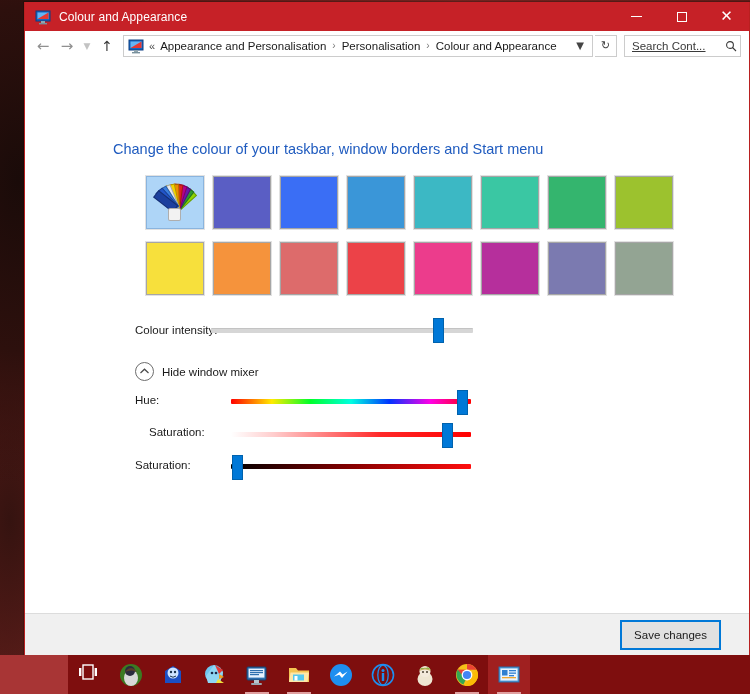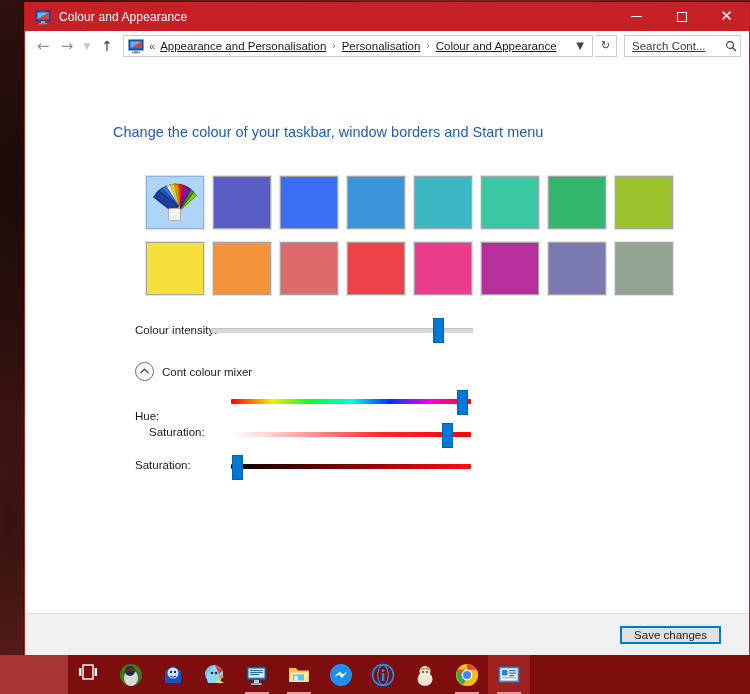--- a/index.html
+++ b/index.html
@@ -100,21 +100,20 @@
     align-items: center;
     margin: 0 2px 0 4px;
     min-width: 0;
   }
   #crumbbox .cb-icon { width: 16px; height: 16px; margin: 0 5px 0 4px; flex: none; position: relative; }
   .crumb-sep-first { color: #4a4a4a; font-size: 11px; margin-right: 5px; }
   .crumb {
     font-size: 11.5px;
     color: #1a1a1a;
     white-space: nowrap;
-    text-decoration: underline;
   }
   .crumb-sep { color: #7a7a7a; font-size: 10px; margin: 0 6px; }
   #crumbbox .cb-drop {
     margin-left: auto;
     color: #444;
     font-size: 10px;
     padding: 0 8px;
     font-family: "DejaVu Sans", sans-serif;
   }
   .refreshbtn {
@@ -146,21 +145,21 @@
 
   
   #content {
     flex: 1;
     background: #ffffff;
     position: relative;
     overflow: hidden;
   }
   #heading {
     position: absolute;
-    left: 88px; top: 63px;
+    left: 88px; top: 80px;
     font-size: 14.5px;
     color: #1f5bbf;
     white-space: nowrap;
   }
 
   
   #swatches {
     position: absolute;
     left: 121px; top: 115px;
     display: grid;
@@ -260,21 +259,21 @@
     height: 43px;
     background: #f0f0f0;
     border-top: 1px solid #dcdcdc;
     display: flex;
     align-items: center;
     justify-content: flex-end;
     padding-right: 28px;
     gap: 10px;
   }
   .btn {
-    height: 18px;
+    height: 30px;
     min-width: 96px;
     padding: 0 12px;
     font-size: 11.5px;
     color: #1a1a1a;
     background: #e1e1e1;
     border: 1px solid #adadad;
     display: flex; align-items: center; justify-content: center;
     white-space: nowrap;
     font-family: "Liberation Sans", sans-serif;
   }
@@ -428,24 +427,24 @@
       <div class="row-label" style="left:110px; top:263px;">Colour intensity:</div>
       <div class="track" id="intensity-track"></div>
       <div class="thumb" id="intensity-thumb"></div>
 
       <div id="mixer-toggle">
         <span class="circle-chevron">
           <svg width="11" height="9" viewBox="0 0 11 9">
             <polyline points="1.5,6 5.5,2.2 9.5,6" fill="none" stroke="#4a4a4a" stroke-width="1.2"></polyline>
           </svg>
         </span>
-        <span class="mt-label">Cont colour mixer</span>
-      </div>
-
-      <div class="row-label" style="left:110px; top:349px;">Hue:</div>
+        <span class="mt-label">Hide window mixer</span>
+      </div>
+
+      <div class="row-label" style="left:110px; top:333px;">Hue:</div>
       <div class="track" id="hue-track"></div>
       <div class="thumb" id="hue-thumb"></div>
 
       <div class="row-label" style="left:124px; top:365px;">Saturation:</div>
       <div class="track" id="sat-track"></div>
       <div class="thumb" id="sat-thumb"></div>
 
       <div class="row-label" style="left:110px; top:398px;">Saturation:</div>
       <div class="track" id="bright-track"></div>
       <div class="thumb" id="bright-thumb"></div>

